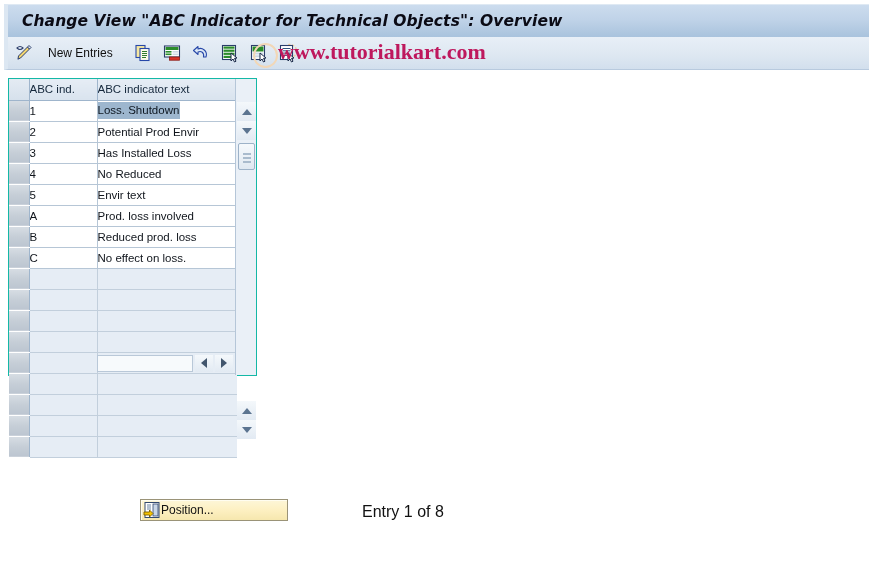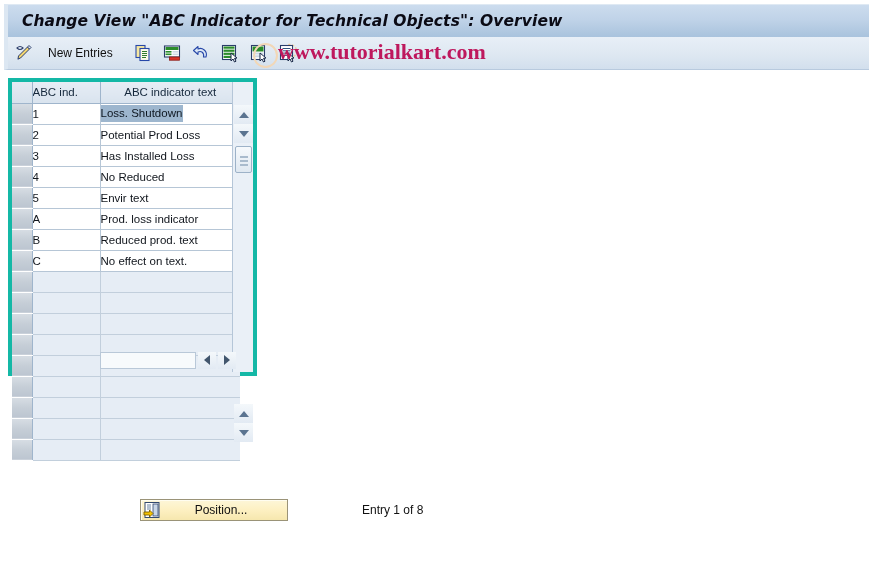--- a/index.html
+++ b/index.html
@@ -118,21 +118,21 @@
     background: #ffffff;
   }
 
   
   .table-frame {
     position: absolute;
     left: 4px;
     top: 8px;
     width: 249px;
     height: 298px;
-    border: 4px solid #14b8a6;
+    border: 1px solid #14b8a6;
     background: #1d4ed8;
     box-sizing: border-box;
   }
 
   .grid {
     position: absolute;
     left: 0;
     top: 0;
     width: 228px;
     height: 100%;
@@ -164,21 +164,21 @@
     border-right: 1px solid #9fb5cc;
     border-bottom: 1px solid #9fb5cc;
     text-align: left;
     padding-left: 5px;
     font-weight: normal;
     color: #15283c;
     white-space: nowrap;
     overflow: hidden;
   }
   th.c1 { width: 68px; }
-  th.c2 { width: 140px; border-right: none; text-align: center; }
+  th.c2 { width: 140px; border-right: none; }
 
   td.sel-btn {
     width: 20px;
     background: linear-gradient(to bottom, #d7dde4 0%, #c6ced7 50%, #bcc5d0 100%);
     border-right: 1px solid #9fb5cc;
     border-bottom: 1px solid #ffffff;
     border-top: 1px solid #eef2f6;
     cursor: pointer;
   }
   td.cell {
@@ -328,31 +328,31 @@
     cursor: pointer;
   }
   .position-button .pb-icon {
     width: 18px;
     height: 18px;
     margin-left: 2px;
     flex: 0 0 auto;
   }
   .position-button .pb-label {
     flex: 1;
-    text-align: center;
+    text-align: left;
     font-size: 12px;
     color: #111111;
     padding-right: 6px;
     white-space: nowrap;
   }
   .entry-status {
     position: absolute;
     left: 358px;
     top: 433px;
-    font-size: 12px;
+    font-size: 16px;
     color: #111111;
     white-space: nowrap;
   }
 </style>
 </head>
 <body>
 
 <div class="app-window">
 
   <div class="titlebar">
@@ -471,51 +471,51 @@
           </thead>
           <tbody id="tbody">
               <tr>
                 <td class="sel-btn"></td>
                 <td class="cell c1">1</td>
                 <td class="cell c2"><span class="sel-text">Loss. Shutdown</span></td>
               </tr>
               <tr>
                 <td class="sel-btn"></td>
                 <td class="cell c1">2</td>
-                <td class="cell c2">Potential Prod Loss</td>
+                <td class="cell c2">Potential Prod Envir</td>
               </tr>
               <tr>
                 <td class="sel-btn"></td>
                 <td class="cell c1">3</td>
                 <td class="cell c2">Has Installed Loss</td>
               </tr>
               <tr>
                 <td class="sel-btn"></td>
                 <td class="cell c1">4</td>
                 <td class="cell c2">No Reduced</td>
               </tr>
               <tr>
                 <td class="sel-btn"></td>
                 <td class="cell c1">5</td>
                 <td class="cell c2">Envir text</td>
               </tr>
               <tr>
                 <td class="sel-btn"></td>
                 <td class="cell c1">A</td>
-                <td class="cell c2">Prod. loss indicator</td>
+                <td class="cell c2">Prod. loss involved</td>
               </tr>
               <tr>
                 <td class="sel-btn"></td>
                 <td class="cell c1">B</td>
-                <td class="cell c2">Reduced prod. text</td>
+                <td class="cell c2">Reduced prod. loss</td>
               </tr>
               <tr>
                 <td class="sel-btn"></td>
                 <td class="cell c1">C</td>
-                <td class="cell c2">No effect on text.</td>
+                <td class="cell c2">No effect on loss.</td>
               </tr>
               <tr class="empty">
                 <td class="sel-btn"></td>
                 <td class="cell c1"></td>
                 <td class="cell c2"></td>
               </tr>
               <tr class="empty">
                 <td class="sel-btn"></td>
                 <td class="cell c1"></td>
                 <td class="cell c2"></td>

